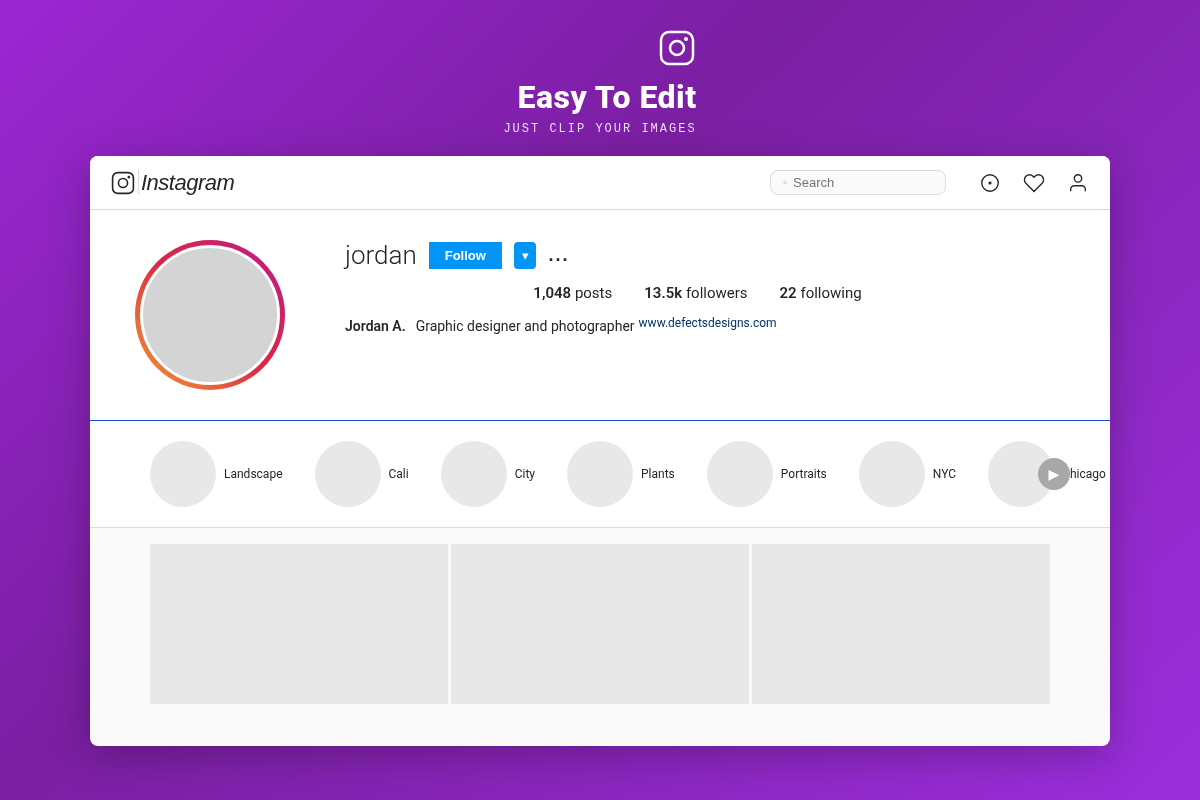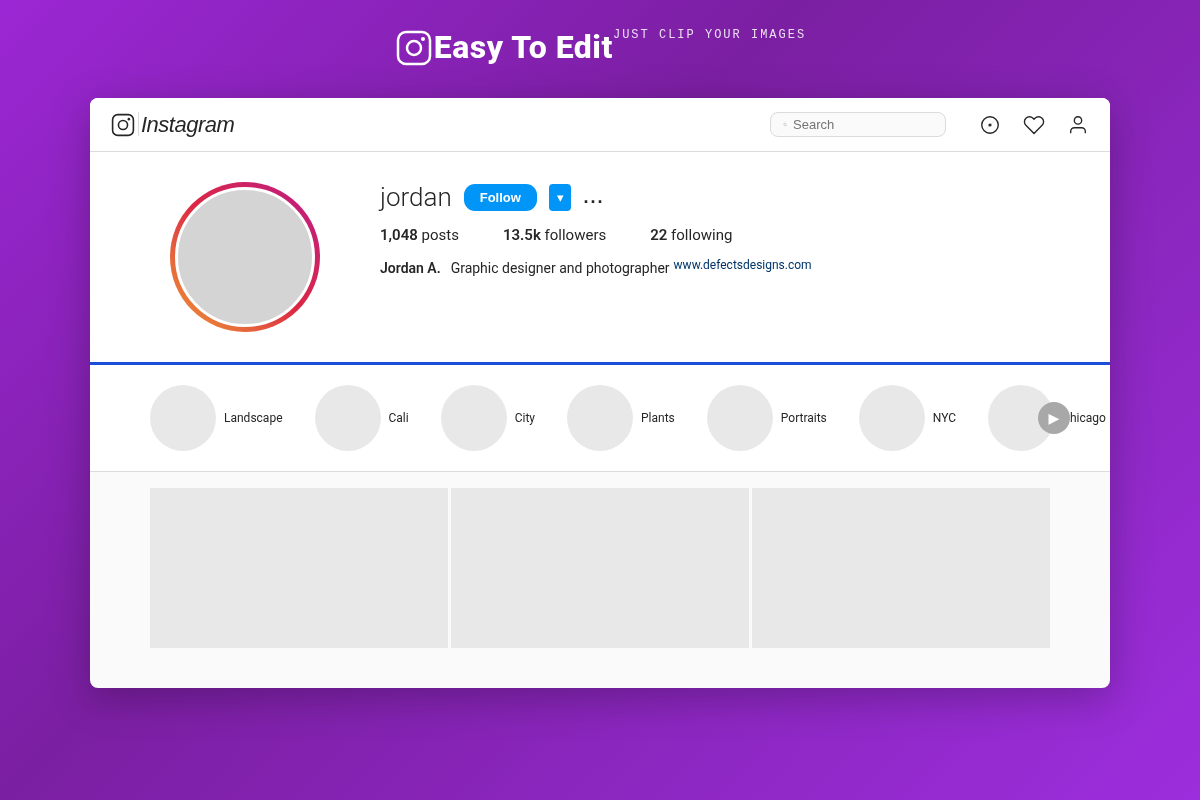--- a/index.html
+++ b/index.html
@@ -11,22 +11,22 @@
       flex-direction: column;
       align-items: center;
       justify-content: flex-start;
       font-family: -apple-system, BlinkMacSystemFont, 'Segoe UI', Roboto, sans-serif;
       overflow: hidden;
     }
 
     
     .header-area {
       display: flex;
-      flex-direction: row;
-      align-items: flex-start;
+      flex-direction: column;
+      align-items: flex-end;
       padding: 28px 0 20px;
       color: white;
     }
 
     .header-icon {
       width: 40px;
       height: 40px;
       margin-bottom: 10px;
     }
 
@@ -124,25 +124,25 @@
       color: #262626;
       cursor: pointer;
       display: flex;
       align-items: center;
       justify-content: center;
     }
 
     
     .profile-section {
       background: white;
-      padding: 30px 60px 30px 80px;
+      padding: 30px 60px 30px 45px;
       display: flex;
       gap: 60px;
       align-items: flex-start;
-      border-bottom: 3px solid #1d4ed8;
+      border-bottom: 1px solid #1d4ed8;
     }
 
     .avatar-container {
       position: relative;
       width: 150px;
       height: 150px;
       flex-shrink: 0;
     }
 
     .avatar-ring {
@@ -180,21 +180,21 @@
     .username {
       font-size: 26px;
       font-weight: 300;
       color: #262626;
     }
 
     .follow-btn {
       background: #0095f6;
       color: white;
       border: none;
-      border-radius: 11px;
+      border-radius: 0;
       padding: 6px 16px;
       font-size: 13px;
       font-weight: 600;
       cursor: pointer;
     }
 
     .follow-dropdown {
       background: #0095f6;
       color: white;
       border: none;
@@ -209,22 +209,23 @@
       border: none;
       font-size: 18px;
       color: #262626;
       cursor: pointer;
       letter-spacing: 2px;
       font-weight: bold;
     }
 
     .stats-row {
       display: flex;
-      gap: 44px;
-      align-items: center;
+      gap: 32px;
+      align-items: center;
+      justify-content: center;
     }
 
     .stat-item {
       font-size: 15px;
       color: #262626;
     }
 
     .stat-item span.stat-num {
       font-weight: 600;
     }

